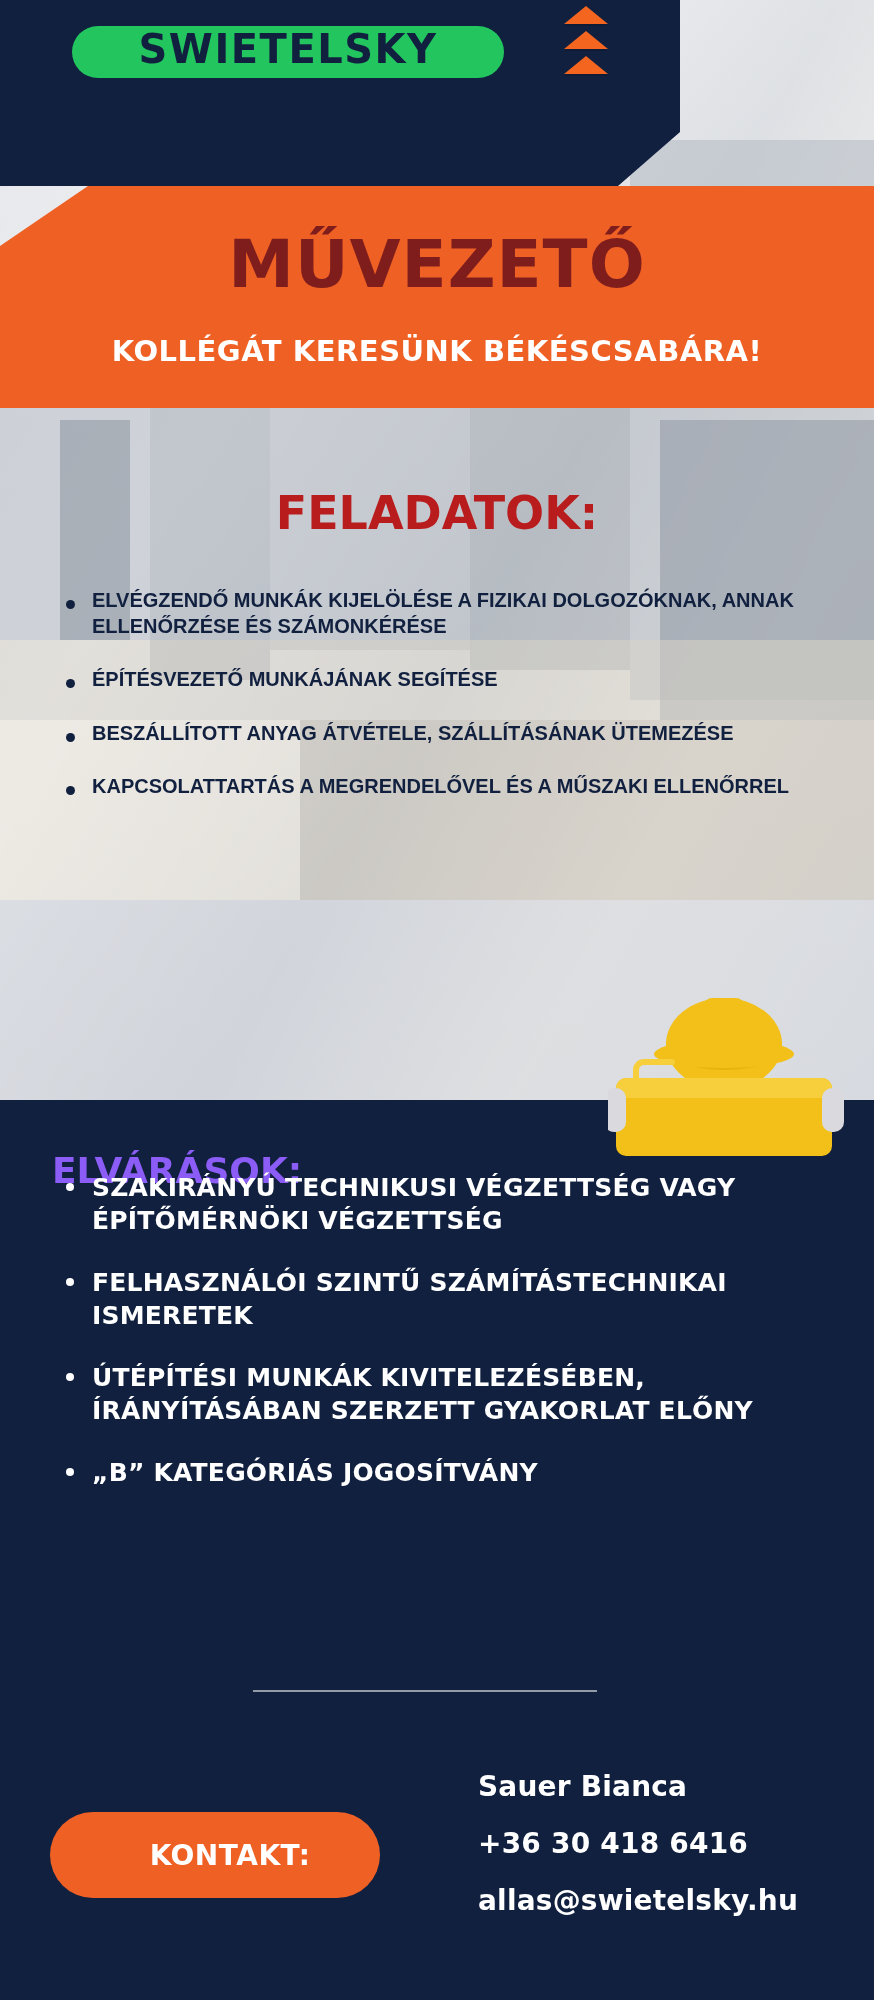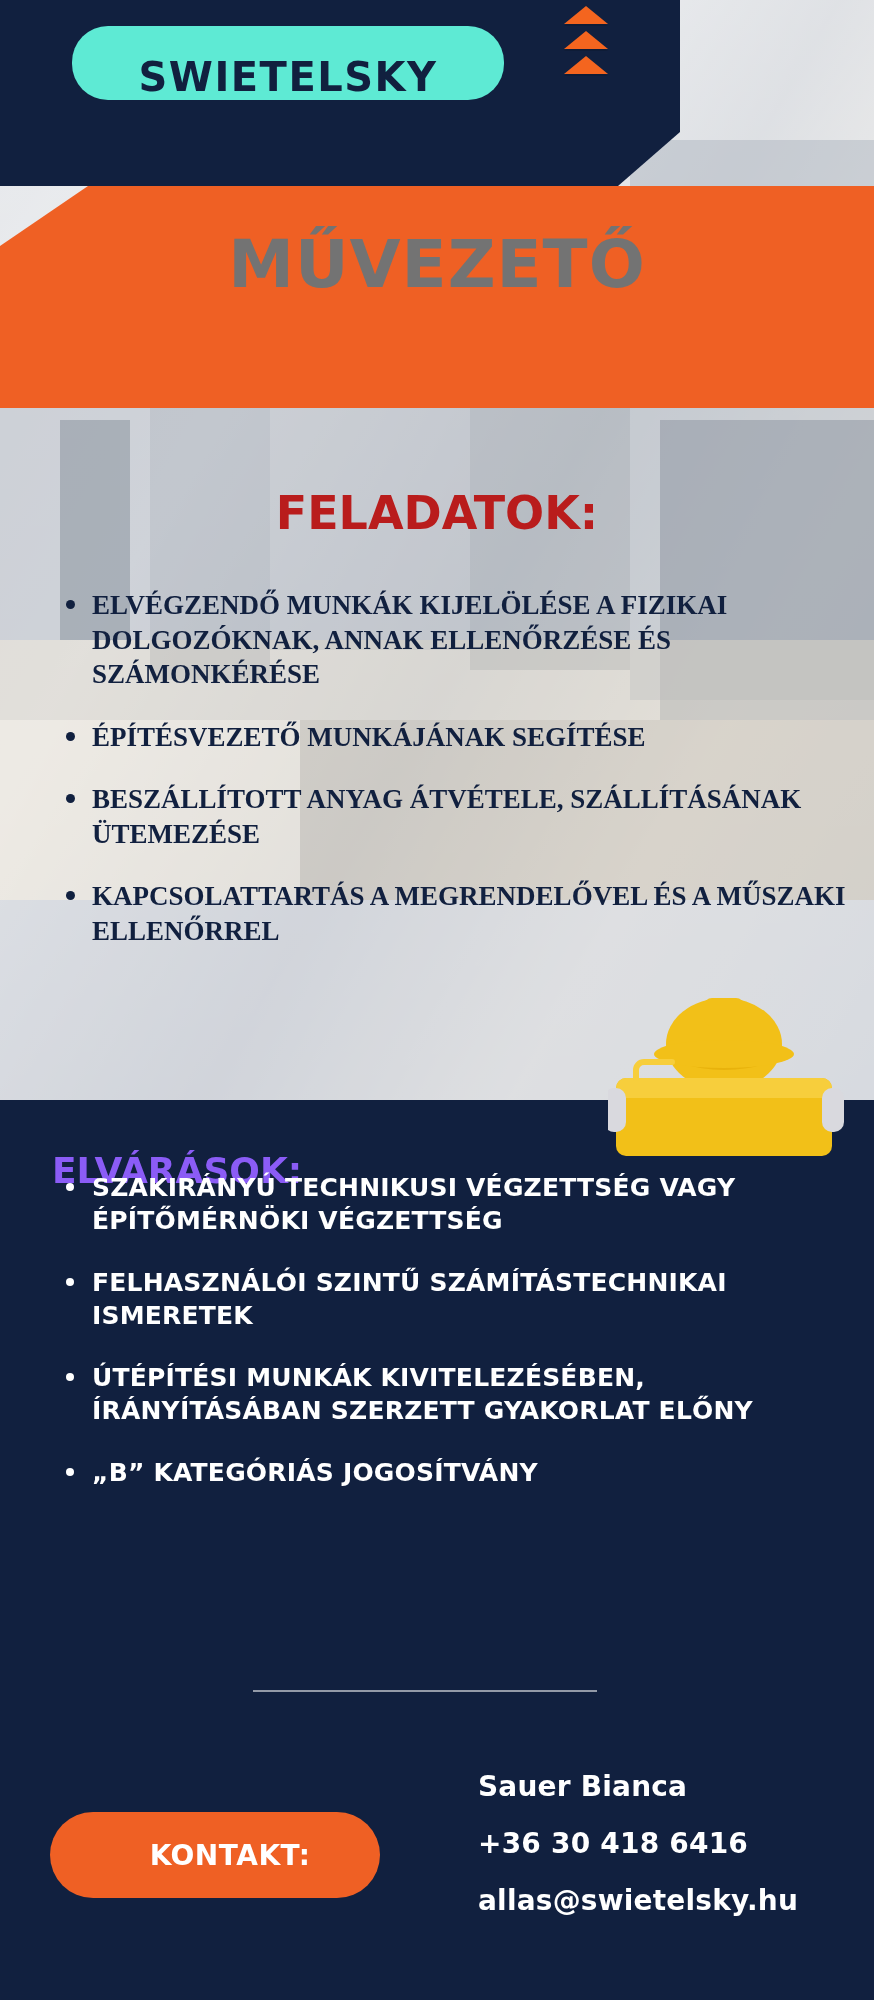--- a/index.html
+++ b/index.html
@@ -47,25 +47,25 @@
     position: absolute;
     left: 0; top: 0;
     width: 680px; height: 186px;
     background: #11203f;
     clip-path: polygon(0 0, 680px 0, 680px 132px, 618px 186px, 0 186px);
     z-index: 3;
   }
   .logo-pill {
     position: absolute;
     left: 72px; top: 26px;
-    width: 432px; height: 74px;
-    background: #5eead4;
+    width: 432px; height: 52px;
+    background: #22c55e;
     border-radius: 36px;
     z-index: 5;
-    display: flex; align-items: flex-end; justify-content: center;
+    display: flex; align-items: flex-start; justify-content: center;
   }
   .logo-pill span {
     font-family: "DejaVu Sans", sans-serif;
     font-weight: 700;
     font-size: 40px;
     letter-spacing: 1.5px;
     color: #11203f;
   }
 
   
@@ -97,21 +97,21 @@
   }
   .job-title {
     position: absolute;
     left: 0; top: 226px;
     width: 874px;
     text-align: center;
     font-family: "DejaVu Sans", sans-serif;
     font-weight: 700;
     font-size: 66px;
     letter-spacing: 1px;
-    color: #737373;
+    color: #7f1d1d;
     z-index: 6;
   }
   .job-sub {
     position: absolute;
     left: 0; top: 334px;
     width: 874px;
     text-align: center;
     font-family: "DejaVu Sans", sans-serif;
     font-weight: 700;
     font-size: 29px;
@@ -136,23 +136,23 @@
     position: absolute;
     left: 58px; top: 588px;
     width: 790px;
     z-index: 6;
   }
   .tasks-list li {
     list-style: none;
     position: relative;
     padding-left: 34px;
     margin-bottom: 28px;
-    font-family: Liberation Serif, serif;
-    font-weight: 700;
-    font-size: 27px;
+    font-family: Liberation Sans, sans-serif;
+    font-weight: 700;
+    font-size: 20px;
     line-height: 1.28;
     color: #11203f;
   }
   .tasks-list li::before {
     content: "";
     position: absolute;
     left: 8px; top: 12px;
     width: 9px; height: 9px;
     border-radius: 50%;
     background: #11203f;
@@ -285,20 +285,21 @@
     <div class="chev"></div>
   </div>
 
   <div class="top-band"></div>
   <div class="logo-pill">
     <span>SWIETELSKY</span>
   </div>
 
   <div class="orange-band shift"></div>
   <div class="job-title">MŰVEZETŐ</div>
+  <div class="job-sub">KOLLÉGÁT KERESÜNK BÉKÉSCSABÁRA!</div>
 
   <div class="tasks-heading">FELADATOK:</div>
   <ul class="tasks-list">
     <li>ELVÉGZENDŐ MUNKÁK KIJELÖLÉSE A FIZIKAI DOLGOZÓKNAK, ANNAK ELLENŐRZÉSE ÉS SZÁMONKÉRÉSE</li>
     <li>ÉPÍTÉSVEZETŐ MUNKÁJÁNAK SEGÍTÉSE</li>
     <li>BESZÁLLÍTOTT ANYAG ÁTVÉTELE, SZÁLLÍTÁSÁNAK ÜTEMEZÉSE</li>
     <li>KAPCSOLATTARTÁS A MEGRENDELŐVEL ÉS A MŰSZAKI ELLENŐRREL</li>
   </ul>
 
   <div class="navy-section"></div>

